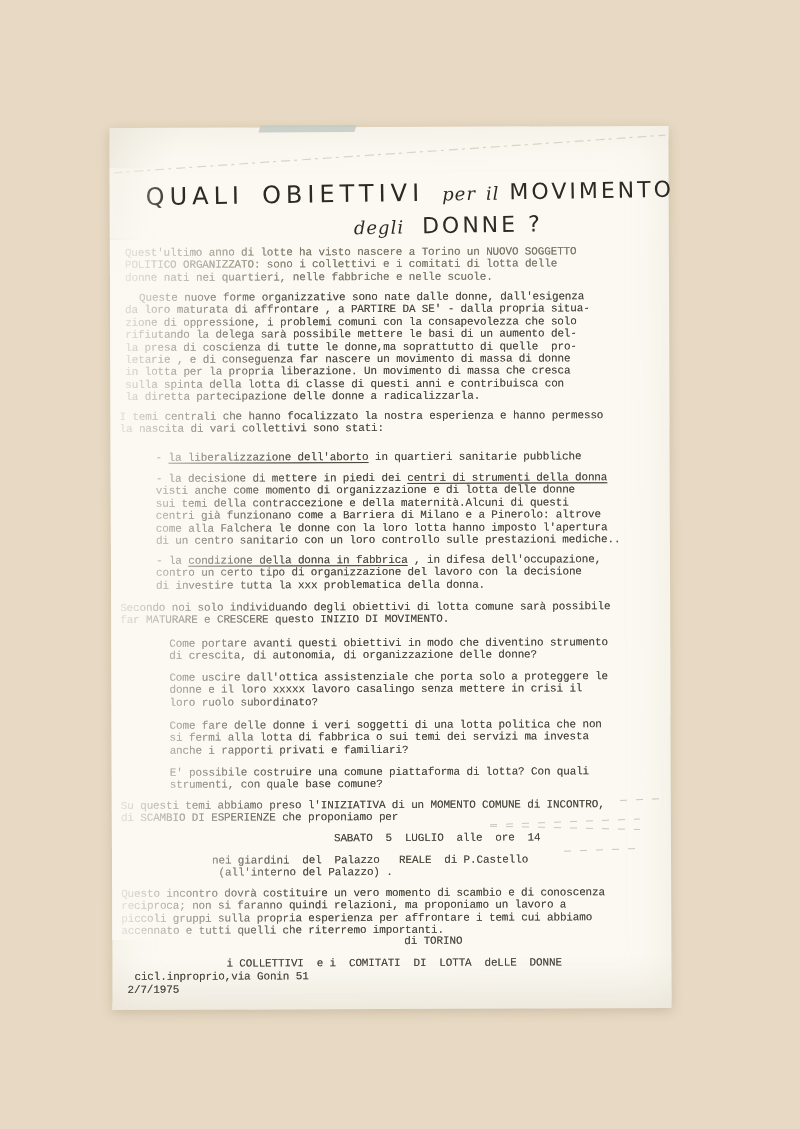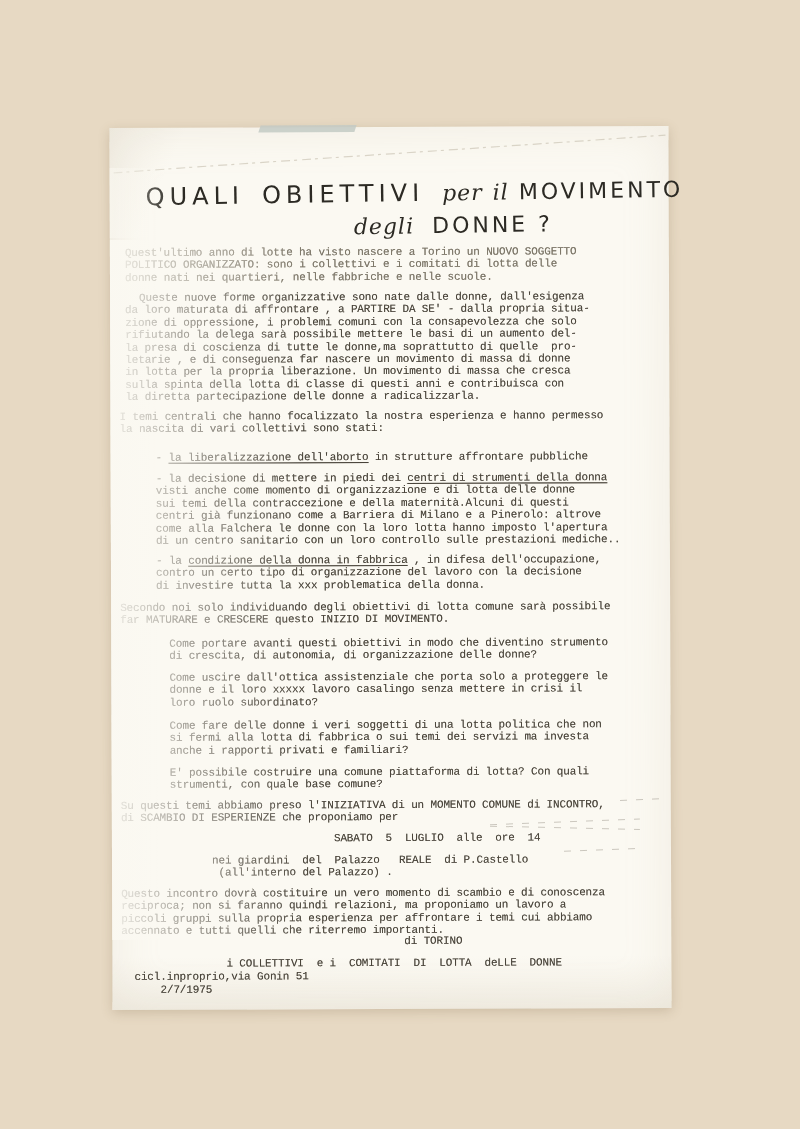--- a/index.html
+++ b/index.html
@@ -37,21 +37,21 @@
   .indent{text-indent:14px;}
   .faded{color:#7d7768;}
   
   .hand{position:absolute;color:#2c2a24;transform:rotate(-0.7deg);white-space:nowrap;}
   .t-caps{
     font-family:"DejaVu Sans",sans-serif;font-size:24px;font-weight:400;
     letter-spacing:5px;
   }
   .t-caps2{font-family:"DejaVu Sans",sans-serif;font-size:22px;letter-spacing:3px;}
   .t-script{
-    font-family:"DejaVu Serif",serif;font-style:italic;font-size:22px;letter-spacing:1px;
+    font-family:"DejaVu Serif",serif;font-style:italic;font-size:18px;letter-spacing:1px;
   }
   .gap-s{display:inline-block;width:10px;}
   .gap-m{display:inline-block;width:18px;}
   
   .fade-left{
     position:absolute;left:0;top:112px;width:195px;height:700px;
     background:linear-gradient(to right, rgba(251,249,242,0.92) 0%, rgba(251,249,242,0.5) 40%, rgba(251,249,242,0) 100%);
     pointer-events:none;
   }
   .fade-title{
@@ -93,21 +93,21 @@
 zione di oppressione, i problemi comuni con la consapevolezza che solo
 rifiutando la delega sarà possibile mettere le basi di un aumento del-
 la presa di coscienza di tutte le donne,ma soprattutto di quelle  pro-
 letarie , e di conseguenza far nascere un movimento di massa di donne
 in lotta per la propria liberazione. Un movimento di massa che cresca
 sulla spinta della lotta di classe di questi anni e contribuisca con
 la diretta partecipazione delle donne a radicalizzarla.</div>
     <div class="tw" style="top:283px;left:9px;">I temi centrali che hanno focalizzato la nostra esperienza e hanno permesso
 la nascita di vari collettivi sono stati:</div>
 
-    <div class="tw" style="top:324px;left:45px;"><span>- </span><span class="u">la liberalizzazione dell'aborto</span><span> in strutture affrontare pubbliche</span></div>
+    <div class="tw" style="top:324px;left:45px;"><span>- </span><span class="u">la liberalizzazione dell'aborto</span><span> in quartieri sanitarie pubbliche</span></div>
 
     <div class="tw" style="top:345px;left:45px;"><span>- la decisione di mettere in piedi dei </span><span class="u">centri di strumenti della donna</span><span>
 visti anche come momento di organizzazione e di lotta delle donne
 sui temi della contraccezione e della maternità.Alcuni di questi
 centri già funzionano come a Barriera di Milano e a Pinerolo: altrove
 come alla Falchera le donne con la loro lotta hanno imposto l'apertura
 di un centro sanitario con un loro controllo sulle prestazioni mediche..</span></div>
 
     <div class="tw" style="top:427px;left:45px;"><span>- la </span><span class="u">condizione della donna in fabbrica</span><span> , in difesa dell'occupazione,
 contro un certo tipo di organizzazione del lavoro con la decisione
@@ -135,21 +135,21 @@
  (all'interno del Palazzo) .</div>
 
     <div class="tw" style="top:760px;left:9px;">Questo incontro dovrà costituire un vero momento di scambio e di conoscenza
 reciproca; non si faranno quindi relazioni, ma proponiamo un lavoro a
 piccoli gruppi sulla propria esperienza per affrontare i temi cui abbiamo
 accennato e tutti quelli che riterremo importanti.</div>
 
     <div class="tw" style="top:830px;left:114px;">i COLLETTIVI  e i  COMITATI  DI  LOTTA  deLLE  DONNE</div>
     <div class="tw" style="top:808px;left:268px;margin-left:24px;">di TORINO</div>
     <div class="tw" style="top:843px;left:22px;">cicl.inproprio,via Gonin 51</div>
-    <div class="tw" style="top:856px;left:15px;margin-left:33px;">2/7/1975</div>
+    <div class="tw" style="top:856px;left:15px;">2/7/1975</div>
 
     <div class="fade-left"></div>
     <div class="fade-title"></div>
 
     <div class="smudge" style="top:690px;left:378px;width:150px;">
         <i></i>
         <i style="transform:rotate(1.5deg)"></i>
       </div>
     <div class="smudge" style="top:718px;left:452px;width:80px;">
         <i></i>

